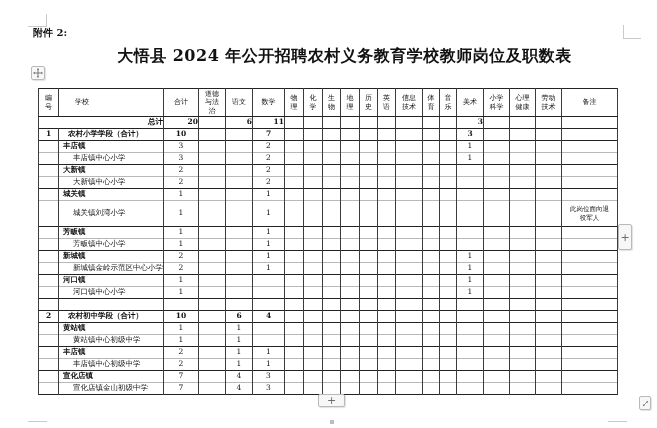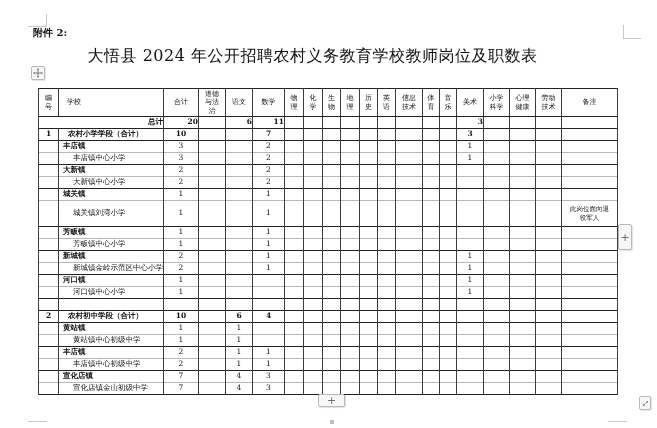--- a/index.html
+++ b/index.html
@@ -1,31 +1,31 @@
 <!DOCTYPE html>
 <html><head>
 <meta charset="utf-8">
 <style>
   html,body{margin:0;padding:0;}
   body{
     width:657px;height:428px;position:relative;background:#ffffff;overflow:hidden;
     font-family:"DejaVu Serif","Liberation Serif",serif;color:#111;
   }
   .attach{position:absolute;left:33px;top:26px;font-size:10px;font-weight:bold;}
-  .title{position:absolute;left:24px;top:46px;width:577px;text-align:center;
-    font-size:16px;font-weight:normal;letter-spacing:0.5px;}
+  .title{position:absolute;left:56px;top:46px;width:577px;text-align:center;
+    font-size:16px;font-weight:bold;letter-spacing:0.5px;}
   
   #grid{position:absolute;left:38px;top:88px;border-collapse:collapse;table-layout:fixed;
     border:1.5px solid #222;}
   #grid th,#grid td{border-left:1px solid #3c3c3c;border-right:1px solid #3c3c3c;
     padding:0;overflow:hidden;}
   #grid thead tr{height:28px;}
   #grid thead th{font-weight:normal;font-size:7px;line-height:1.2;white-space:pre-line;
     text-align:center;vertical-align:middle;border-bottom:1.5px solid #222;}
-  #grid thead th.h-name{text-align:left;padding-left:8px;}
+  #grid thead th.h-name{text-align:left;padding-left:16px;}
   #grid tbody tr{height:12px;}
   #grid tbody tr.tall{height:26px;}
   #grid tbody td{font-size:7.5px;line-height:1.1;vertical-align:middle;white-space:nowrap;
     border-top:1px solid #b8b8b8;}
   #grid tbody tr.total td,#grid tbody tr.section td,#grid tbody tr.town td,
   #grid tbody tr.empty td{border-top:1.5px solid #222;}
   #grid td.v{text-align:center;}
   #grid td.name{text-align:left;}
   #grid tr.total td{font-weight:bold;text-align:right;}
   #grid tr.section td{font-weight:bold;}

